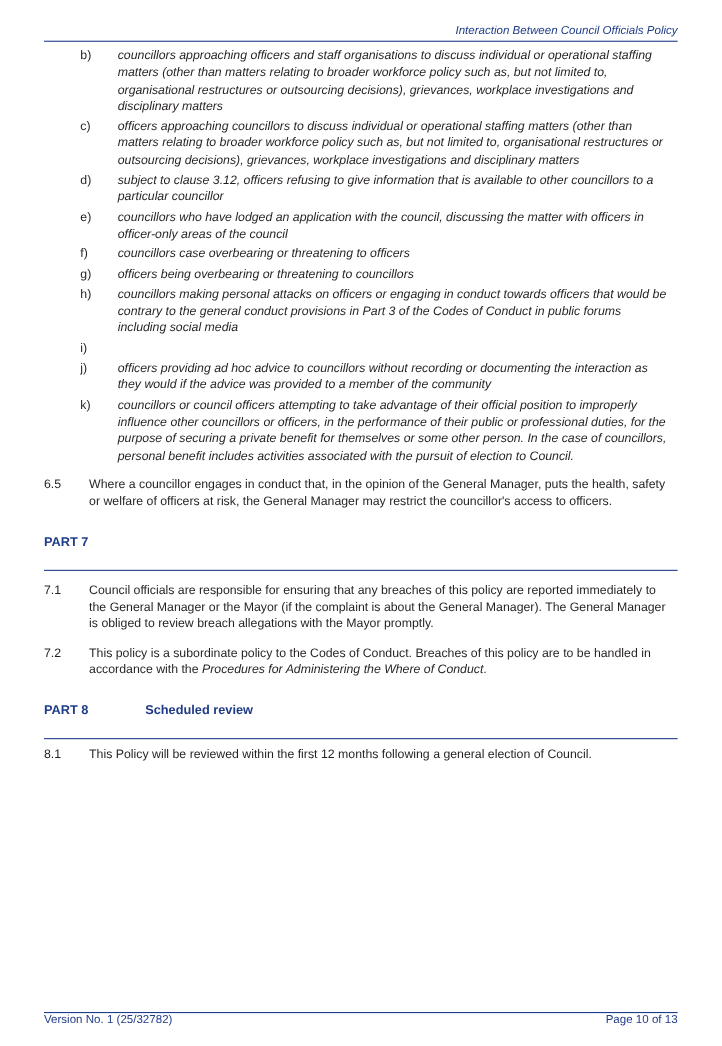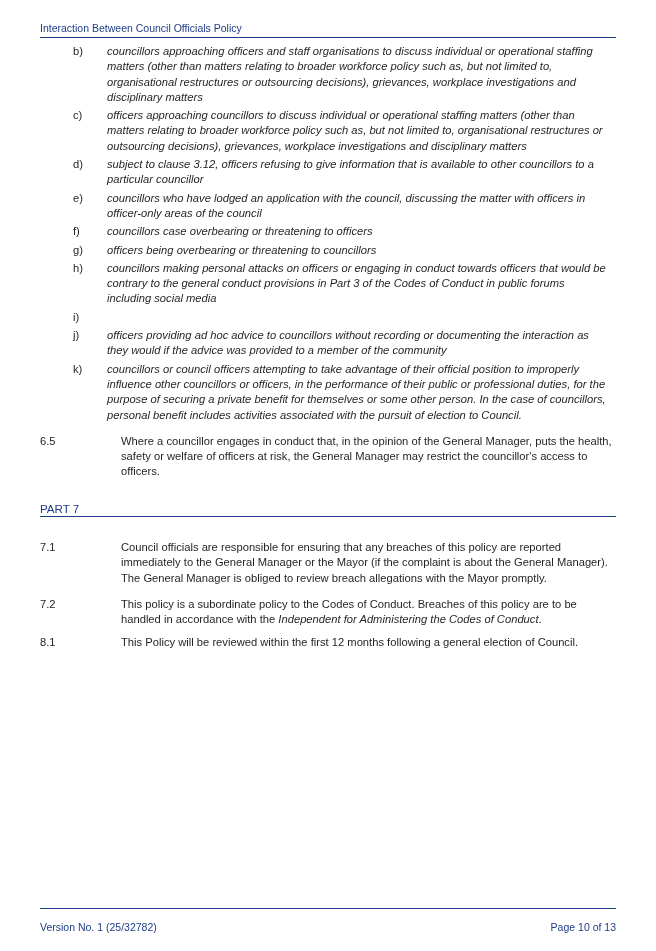--- a/index.html
+++ b/index.html
@@ -22,24 +22,26 @@
     box-sizing: border-box;
     padding: 0;
   }
   
   .header {
     position: absolute;
     left: 40px;
     top: 22px;
     width: 576px;
     box-sizing: border-box;
+    text-align: right;
     font-size: 10.5px;
     color: #1f3c88;
     padding-bottom: 3px;
     border-bottom: 1.2px solid #1f3c88;
+    font-style: italic;
   }
   
   .content {
     position: absolute;
     left: 40px;
     top: 44px;
     width: 576px;
     font-size: 11.2px;
     line-height: 15.3px;
     color: #231f20;
@@ -64,59 +66,58 @@
   .sub-item .body {
     flex: 1 1 auto;
     padding-right: 8px;
     font-style: italic;
   }
   
   .clause {
     display: flex;
     align-items: flex-start;
     margin-top: 11px;
-    gap: 40px;
   }
   .clause .num {
     width: 41px;
     flex: 0 0 41px;
   }
   .clause .body {
     flex: 1 1 auto;
     padding-right: 4px;
   }
   
   .part-heading {
     display: flex;
     align-items: flex-end;
     margin-top: 21px;
     margin-bottom: 7px;
     color: #1f3c88;
-    font-weight: normal;
+    font-weight: bold;
     font-size: 11.6px;
     border-bottom: 1.3px solid #1f3c88;
-    padding-bottom: 0;
+    padding-bottom: 17px;
   }
   .part-heading .part-label {
     width: 92px;
     flex: 0 0 92px;
   }
   .part-heading .part-title {
     flex: 1 1 auto;
   }
   em.italic { font-style: italic; }
   
   .footer {
     position: absolute;
     left: 40px;
     bottom: 18px;
     width: 576px;
     box-sizing: border-box;
     border-top: 1.2px solid #1f3c88;
-    padding-top: 12px;
+    padding-top: 0;
     display: flex;
     justify-content: space-between;
     font-size: 10.5px;
     color: #1f3c88;
   }
 </style>
 </head>
 <body>
 
 <div class="page">
@@ -183,31 +184,35 @@
     <div class="clause">
       <div class="num">6.5</div>
       <div class="body">Where a councillor engages in conduct that, in the opinion of the General Manager, puts the health, safety or welfare of officers at risk, the General Manager may restrict the councillor's access to officers.</div>
     </div>
 
 
     <div class="part-heading">
       <div class="part-label">PART 7</div>
     </div>
 
-    <div class="clause" style="margin-top:23px">
+    <div class="clause" style="margin-top:11px">
       <div class="num">7.1</div>
       <div class="body">Council officials are responsible for ensuring that any breaches of this policy are reported immediately to the General Manager or the Mayor (if the complaint is about the General Manager). The General Manager is obliged to review breach allegations with the Mayor promptly.</div>
     </div>
 
     <div class="clause">
       <div class="num">7.2</div>
-      <div class="body"><span>This policy is a subordinate policy to the Codes of Conduct. Breaches of this policy are to be handled in accordance with the </span><em class="italic">Independent for Administering the Codes of Conduct</em><span>.</span></div>
-    </div>
-
-
+      <div class="body"><span>This policy is a subordinate policy to the Codes of Conduct. Breaches of this policy are to be handled in accordance with the </span><em class="italic">Procedures for Administering the Where of Conduct</em><span>.</span></div>
+    </div>
+
+
+    <div class="part-heading">
+      <div class="part-label">PART 8</div>
+      <div class="part-title">Scheduled review</div>
+    </div>
 
     <div class="clause" style="margin-top:7px">
       <div class="num">8.1</div>
       <div class="body">This Policy will be reviewed within the first 12 months following a general election of Council.</div>
     </div>
 
   </div>
 
   <div class="footer">
     <span>Version No.  1 (25/32782)</span>

